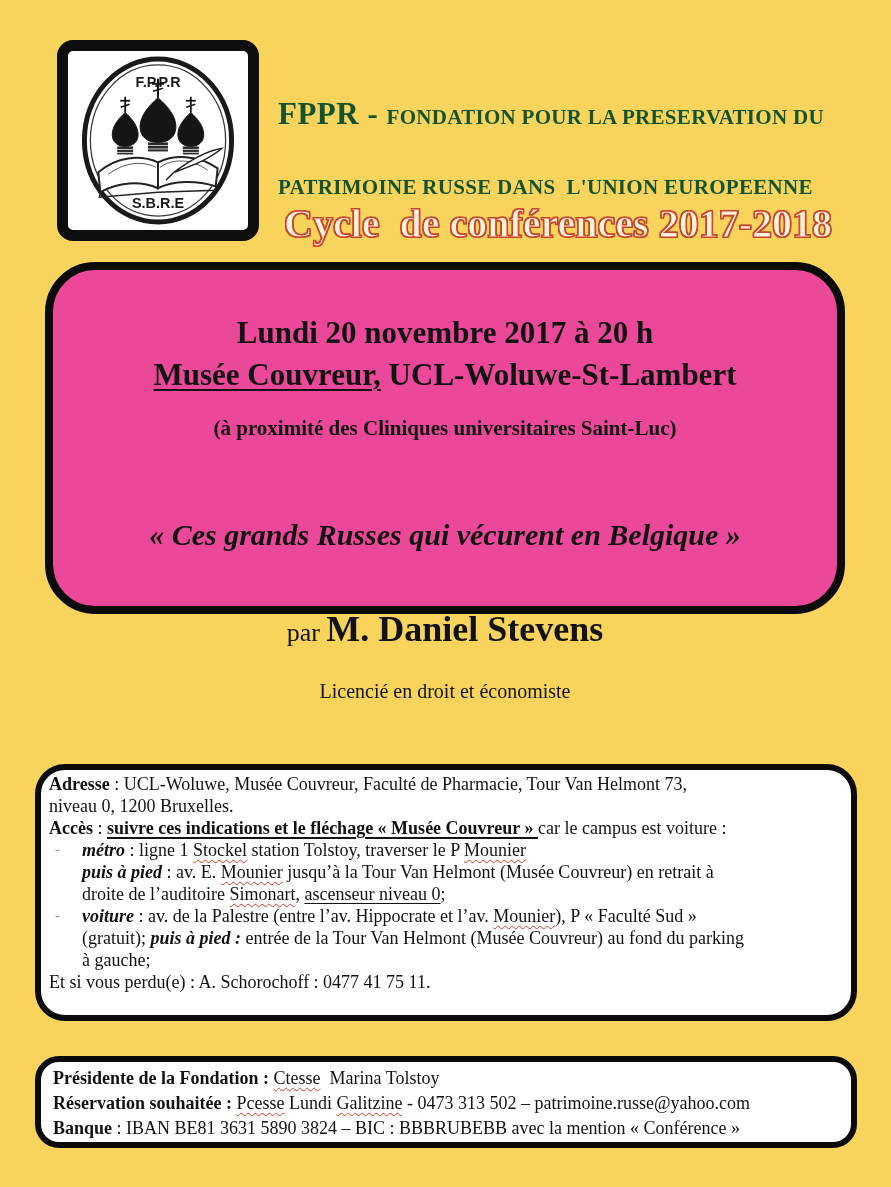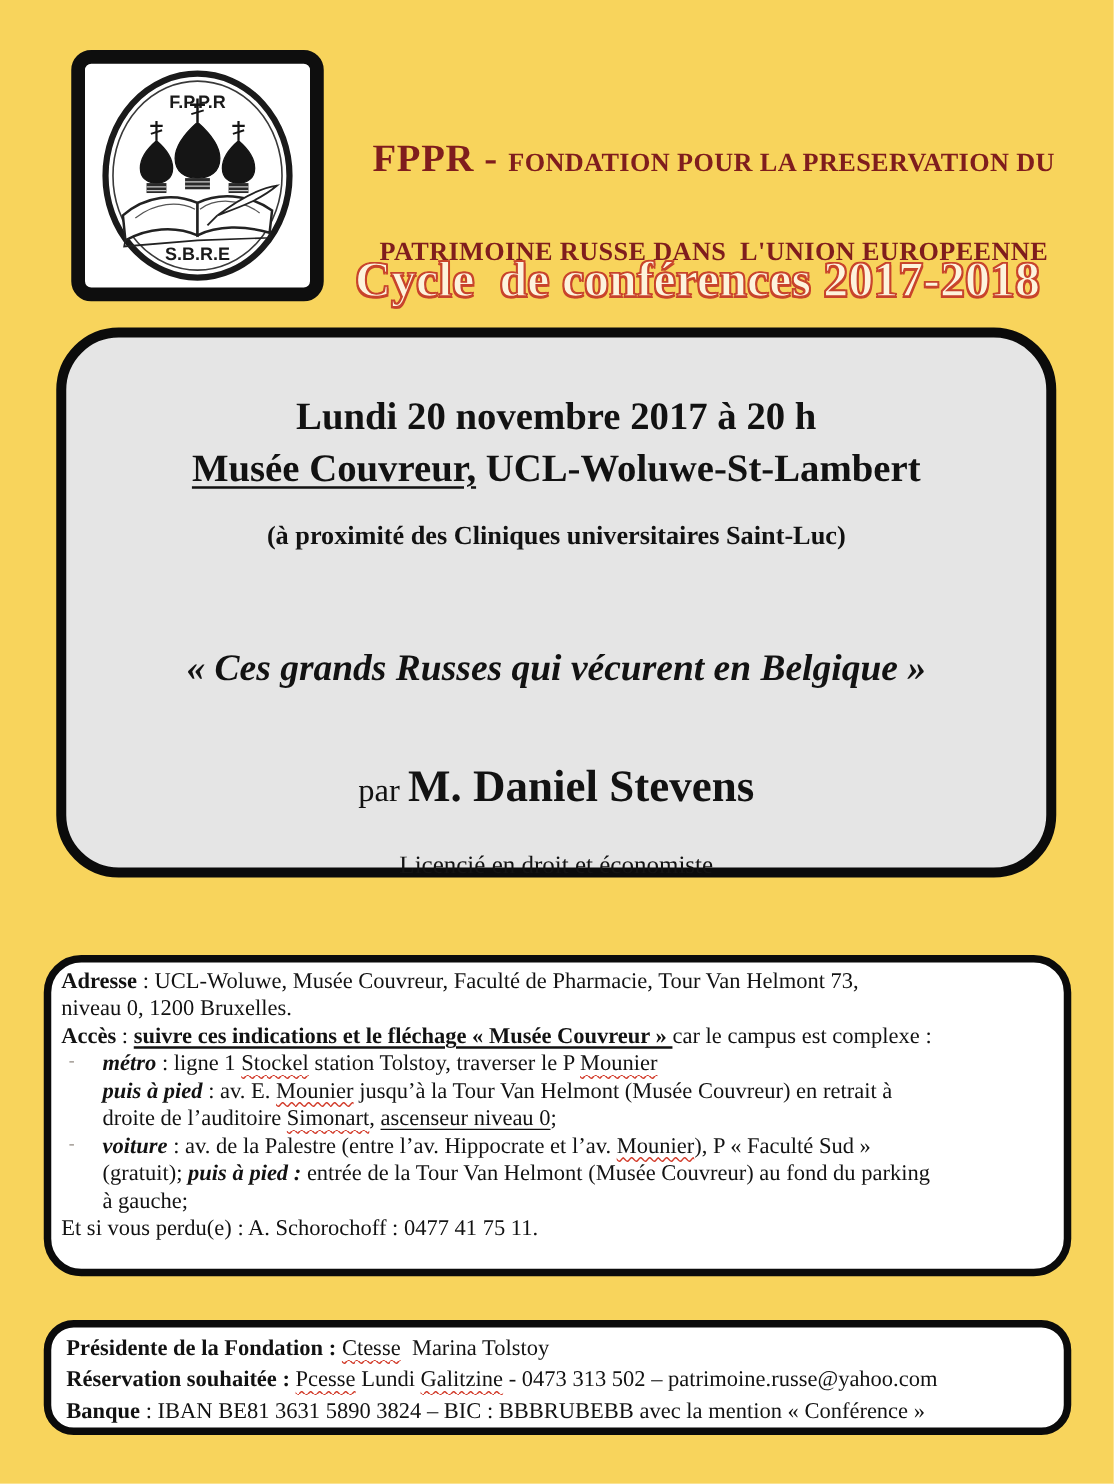--- a/index.html
+++ b/index.html
@@ -17,44 +17,44 @@
     position:absolute;left:57px;top:40px;
     width:202px;height:201px;
     background:#ffffff;
     border:11px solid #0e0e0e;
     border-radius:16px;
     box-sizing:border-box;
   }
 
   
   .org{
-    position:absolute;left:278px;top:73px;width:586px;
-    text-align:center;
-    color:#7f1d1d;
+    position:absolute;left:278px;top:60px;width:586px;
+    text-align:left;
+    color:#14532d;
     font-weight:bold;
     white-space:pre;
   }
   .org-line1{line-height:36px;}
   .org-abbrev{font-size:31px;letter-spacing:.5px;}
   .org-caps{font-size:21px;letter-spacing:.3px;}
   .org-line2{line-height:28px;}
   .cycle{
     position:absolute;left:284px;top:176px;
     font-size:40px;font-weight:bold;white-space:pre;
     color:#FDF3DC;
     -webkit-text-stroke:1.1px #C8432B;
     text-shadow:1px 1px 0 #C8432B,-1px -1px 0 #C8432B,1px -1px 0 #C8432B,-1px 1px 0 #C8432B;
     margin-top:24px;
   }
 
   
   .main-box{
     position:absolute;left:45px;top:262px;
-    width:800px;height:440px;
-    background:#e5e5e5;
+    width:800px;height:352px;
+    background:#ec4899;
     border:8px solid #0B0B0B;
     border-radius:50px;
     box-sizing:border-box;
     text-align:center;
     padding-top:44px;
   }
   .dt{font-size:31px;font-weight:bold;line-height:38px;white-space:pre;}
   .venue{font-size:31px;font-weight:bold;line-height:38px;margin-top:4px;white-space:pre;}
   .venue .u{text-decoration:underline;text-decoration-thickness:2px;text-underline-offset:4px;}
   .note{font-size:21px;font-weight:bold;line-height:26px;margin-top:21px;white-space:pre;}
@@ -148,21 +148,21 @@
     <div class="venue"><span class="u">Musée Couvreur,</span><span> UCL-Woluwe-St-Lambert</span></div>
     <div class="note">(à proximité des Cliniques universitaires Saint-Luc)</div>
     <div class="title">« Ces grands Russes qui vécurent en Belgique »</div>
     <div class="parline"><span class="par">par </span><span class="speaker">M. Daniel Stevens</span></div>
     <div class="cred">Licencié en droit et économiste</div>
   </div>
 
   <div class="round-box info-box" id="info-box">
       <div class="tline"><span class="b">Adresse</span><span> : UCL-Woluwe, Musée Couvreur, Faculté de Pharmacie, Tour Van Helmont 73,</span></div>
       <div class="tline"><span>niveau 0, 1200 Bruxelles.</span></div>
-      <div class="tline"><span class="b">Accès</span><span> : </span><span class="bu">suivre ces indications et le fléchage « Musée Couvreur » </span><span>car le campus est complexe :</span></div>
+      <div class="tline"><span class="b">Accès</span><span> : </span><span class="bu">suivre ces indications et le fléchage « Musée Couvreur » </span><span>car le campus est voiture :</span></div>
       <div class="tline ind"><span class="blt">-</span><span class="bi">métro</span><span> : ligne 1 </span><span class="sq">Stockel</span><span> station Tolstoy, traverser le P </span><span class="sq">Mounier</span></div>
       <div class="tline ind"><span class="bi">puis à pied</span><span> : av. E. </span><span class="sq">Mounier</span><span> jusqu’à la Tour Van Helmont (Musée Couvreur) en retrait à</span></div>
       <div class="tline ind"><span>droite de l’auditoire </span><span class="sq">Simonart</span><span>, </span><span class="u">ascenseur niveau 0</span><span>;</span></div>
       <div class="tline ind"><span class="blt">-</span><span class="bi">voiture</span><span> : av. de la Palestre (entre l’av. Hippocrate et l’av. </span><span class="sq">Mounier</span><span>), P « Faculté Sud »</span></div>
       <div class="tline ind"><span>(gratuit); </span><span class="bi">puis à pied :</span><span> entrée de la Tour Van Helmont (Musée Couvreur) au fond du parking</span></div>
       <div class="tline ind"><span>à gauche;</span></div>
       <div class="tline"><span>Et si vous perdu(e) : A. Schorochoff : 0477 41 75 11.</span></div>
     </div>
 
   <div class="round-box footer-box" id="footer-box">

